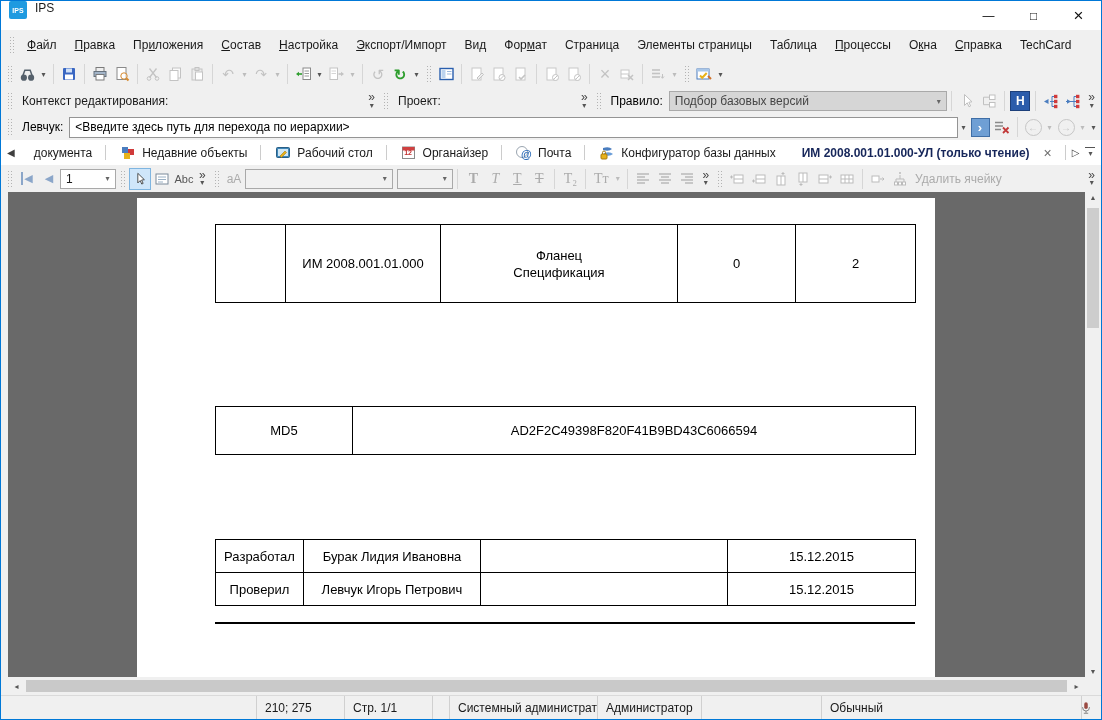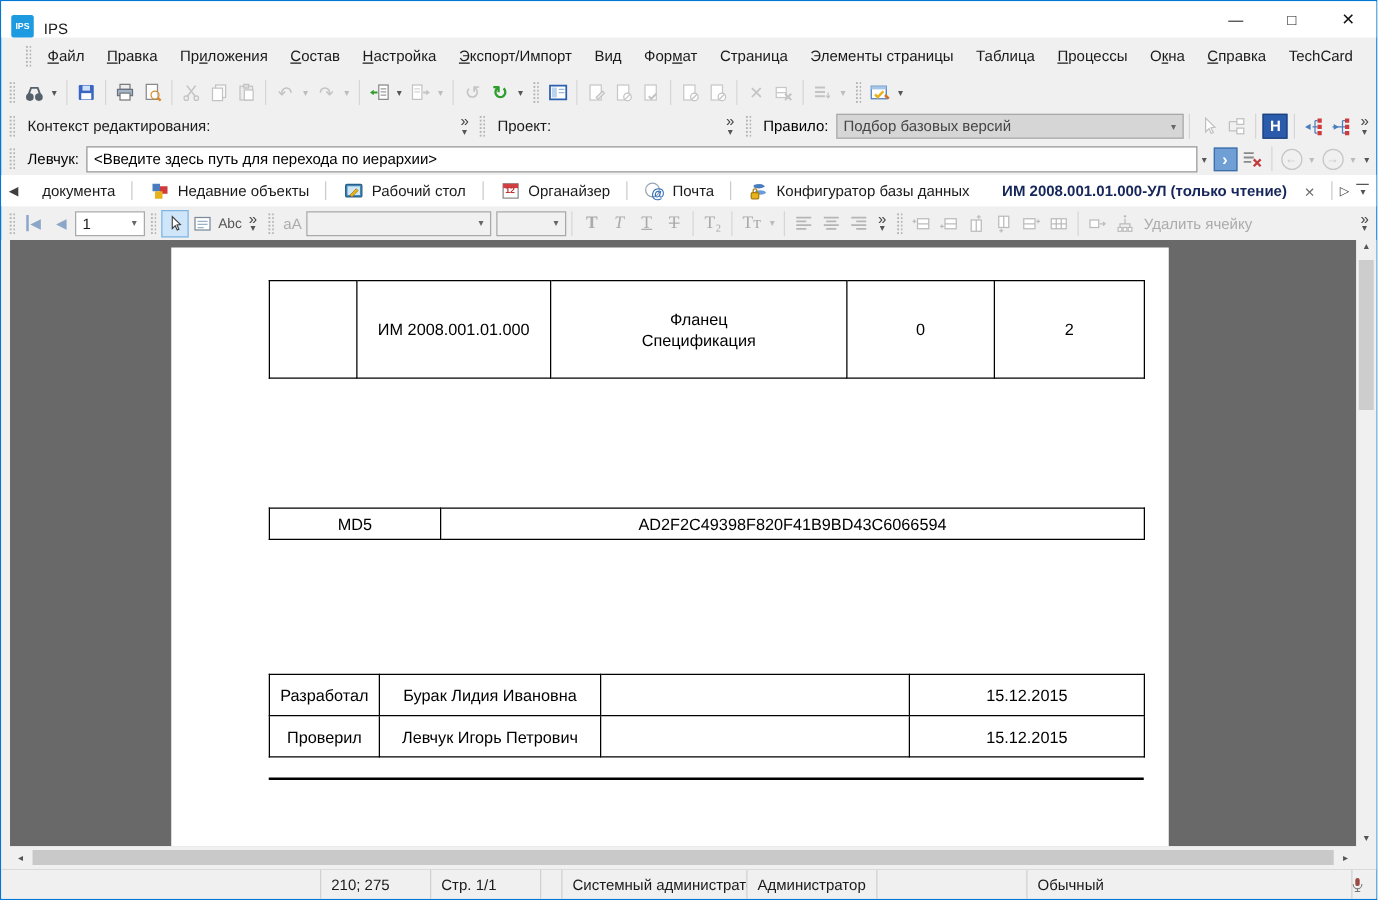--- a/index.html
+++ b/index.html
@@ -1,27 +1,27 @@
 <!DOCTYPE html>
 <html><head>
 <meta charset="utf-8">
 <style>
 *{box-sizing:border-box;margin:0;padding:0}
 html,body{width:1102px;height:720px;overflow:hidden}
 body{font-family:"Liberation Sans",sans-serif;font-size:12px;color:#1a1a1a}
 .window{width:1102px;height:720px;border:1px solid #0078d7;display:flex;flex-direction:column;background:#f0f0f0}
 
-.titlebar{flex:0 0 29px;background:#fff;display:flex;align-items:flex-end}
+.titlebar{flex:0 0 29px;background:#fff;display:flex;align-items:flex-start}
 .app-logo{width:18px;height:18px;margin-left:8px;background:#1e9ae0;color:#fff;font-size:7px;font-weight:bold;display:flex;align-items:center;justify-content:center;border-radius:2px}
 .title-text{margin-left:8px;font-size:12px}
 .win-btns{margin-left:auto;display:flex;height:100%}
 .win-btn{width:45px;display:flex;align-items:center;justify-content:center;font-size:12px;color:#111;cursor:default}
 .win-btn.cl{font-size:17px}
 
-.menubar{flex:0 0 30px;display:flex;align-items:center;padding-left:15px}
+.menubar{flex:0 0 30px;display:flex;align-items:center;padding-left:4px}
 .menu-item{padding:5px 9px;white-space:nowrap}
 
 .tbar{display:flex;align-items:center;padding:0 2px}
 .tb1{flex:0 0 28px}
 .ctx{flex:0 0 26px}
 .addr{flex:0 0 26px}
 .fmt{flex:0 0 27px}
 .grip{width:5px;height:18px;margin:0 4px;background-image:radial-gradient(#b3b3b3 41%,transparent 45%);background-size:3px 3px;flex:0 0 5px}
 .sep{width:1px;height:20px;background:#d6d6d6;margin:0 4px;flex:0 0 1px}
 .tb{height:24px;min-width:22px;display:flex;align-items:center;justify-content:center;flex:0 0 auto}
@@ -689,21 +689,21 @@
         </tbody>
           </table>
 
         <table style="left:78px;top:208px;width:700px">
           <colgroup>
               <col style="width:137px">
               <col style="width:563px">
             </colgroup>
           <tbody>
               <tr>
-            <td style="height:25px">MD5</td>
+            <td style="height:48px">MD5</td>
             <td>AD2F2C49398F820F41B9BD43C6066594</td>
           </tr>
         </tbody>
           </table>
 
 
         <table style="left:78px;top:341px;width:700px">
           <colgroup>
               <col style="width:88px">
               <col style="width:177px">

